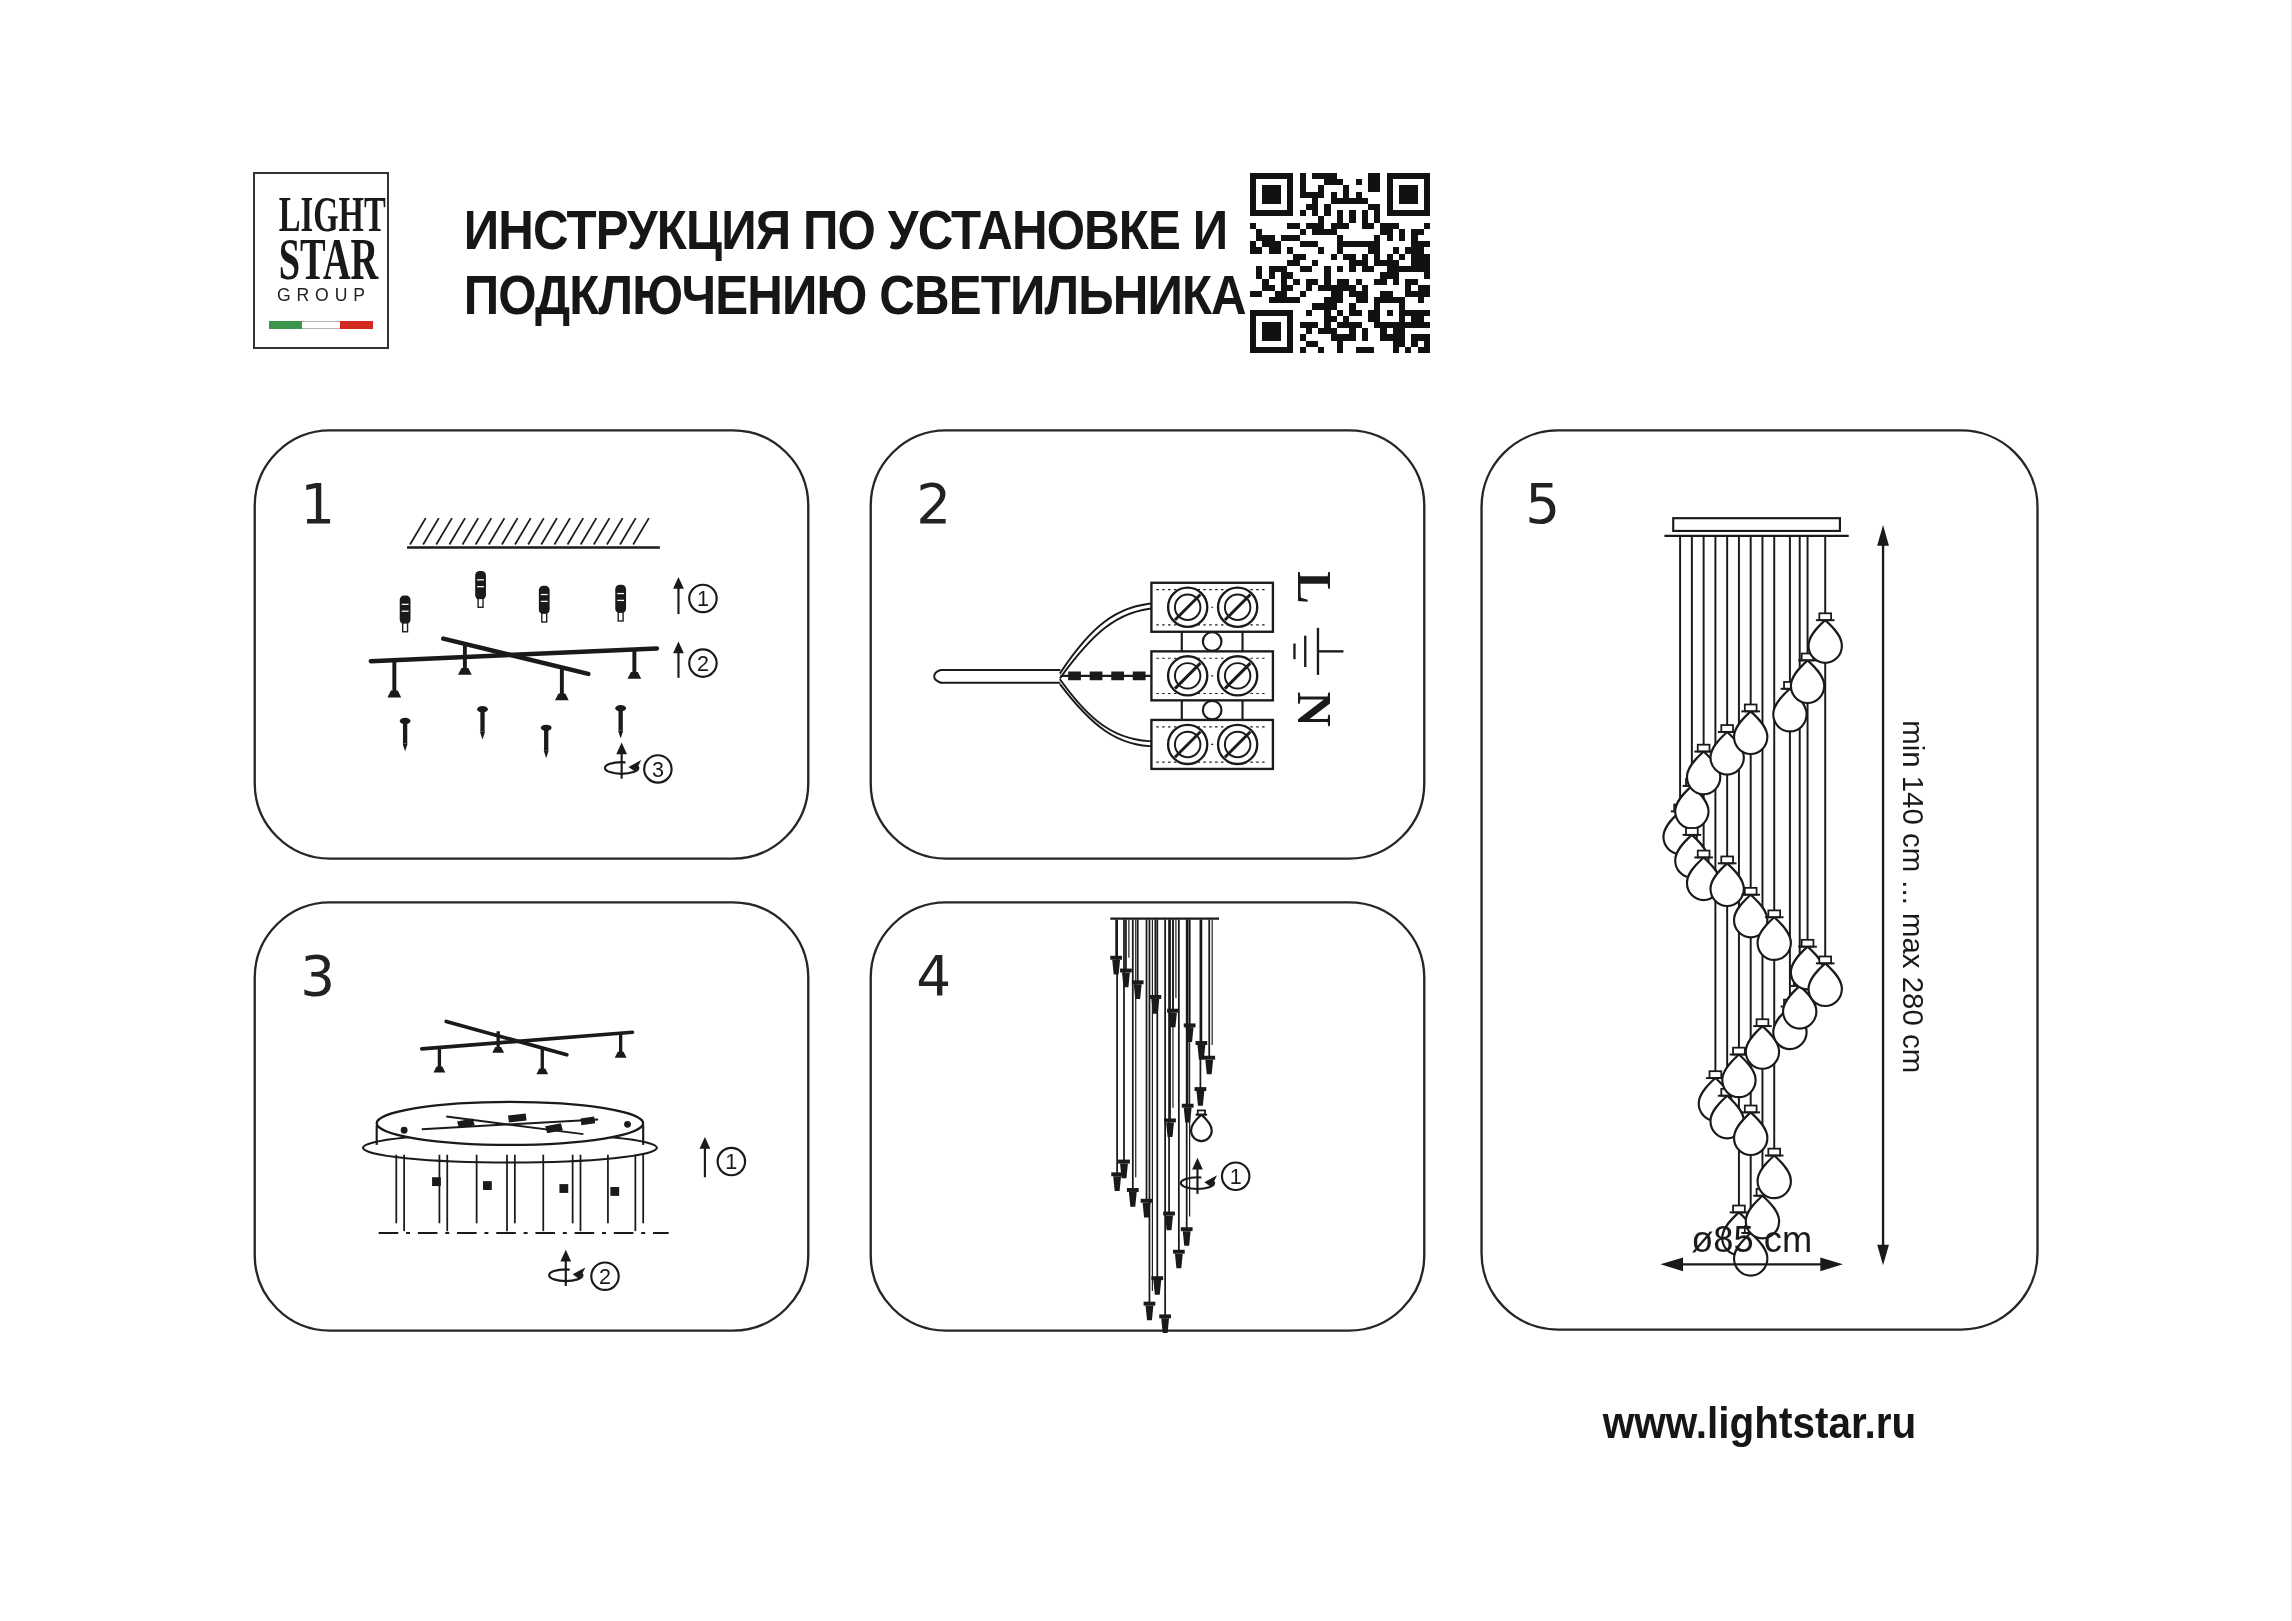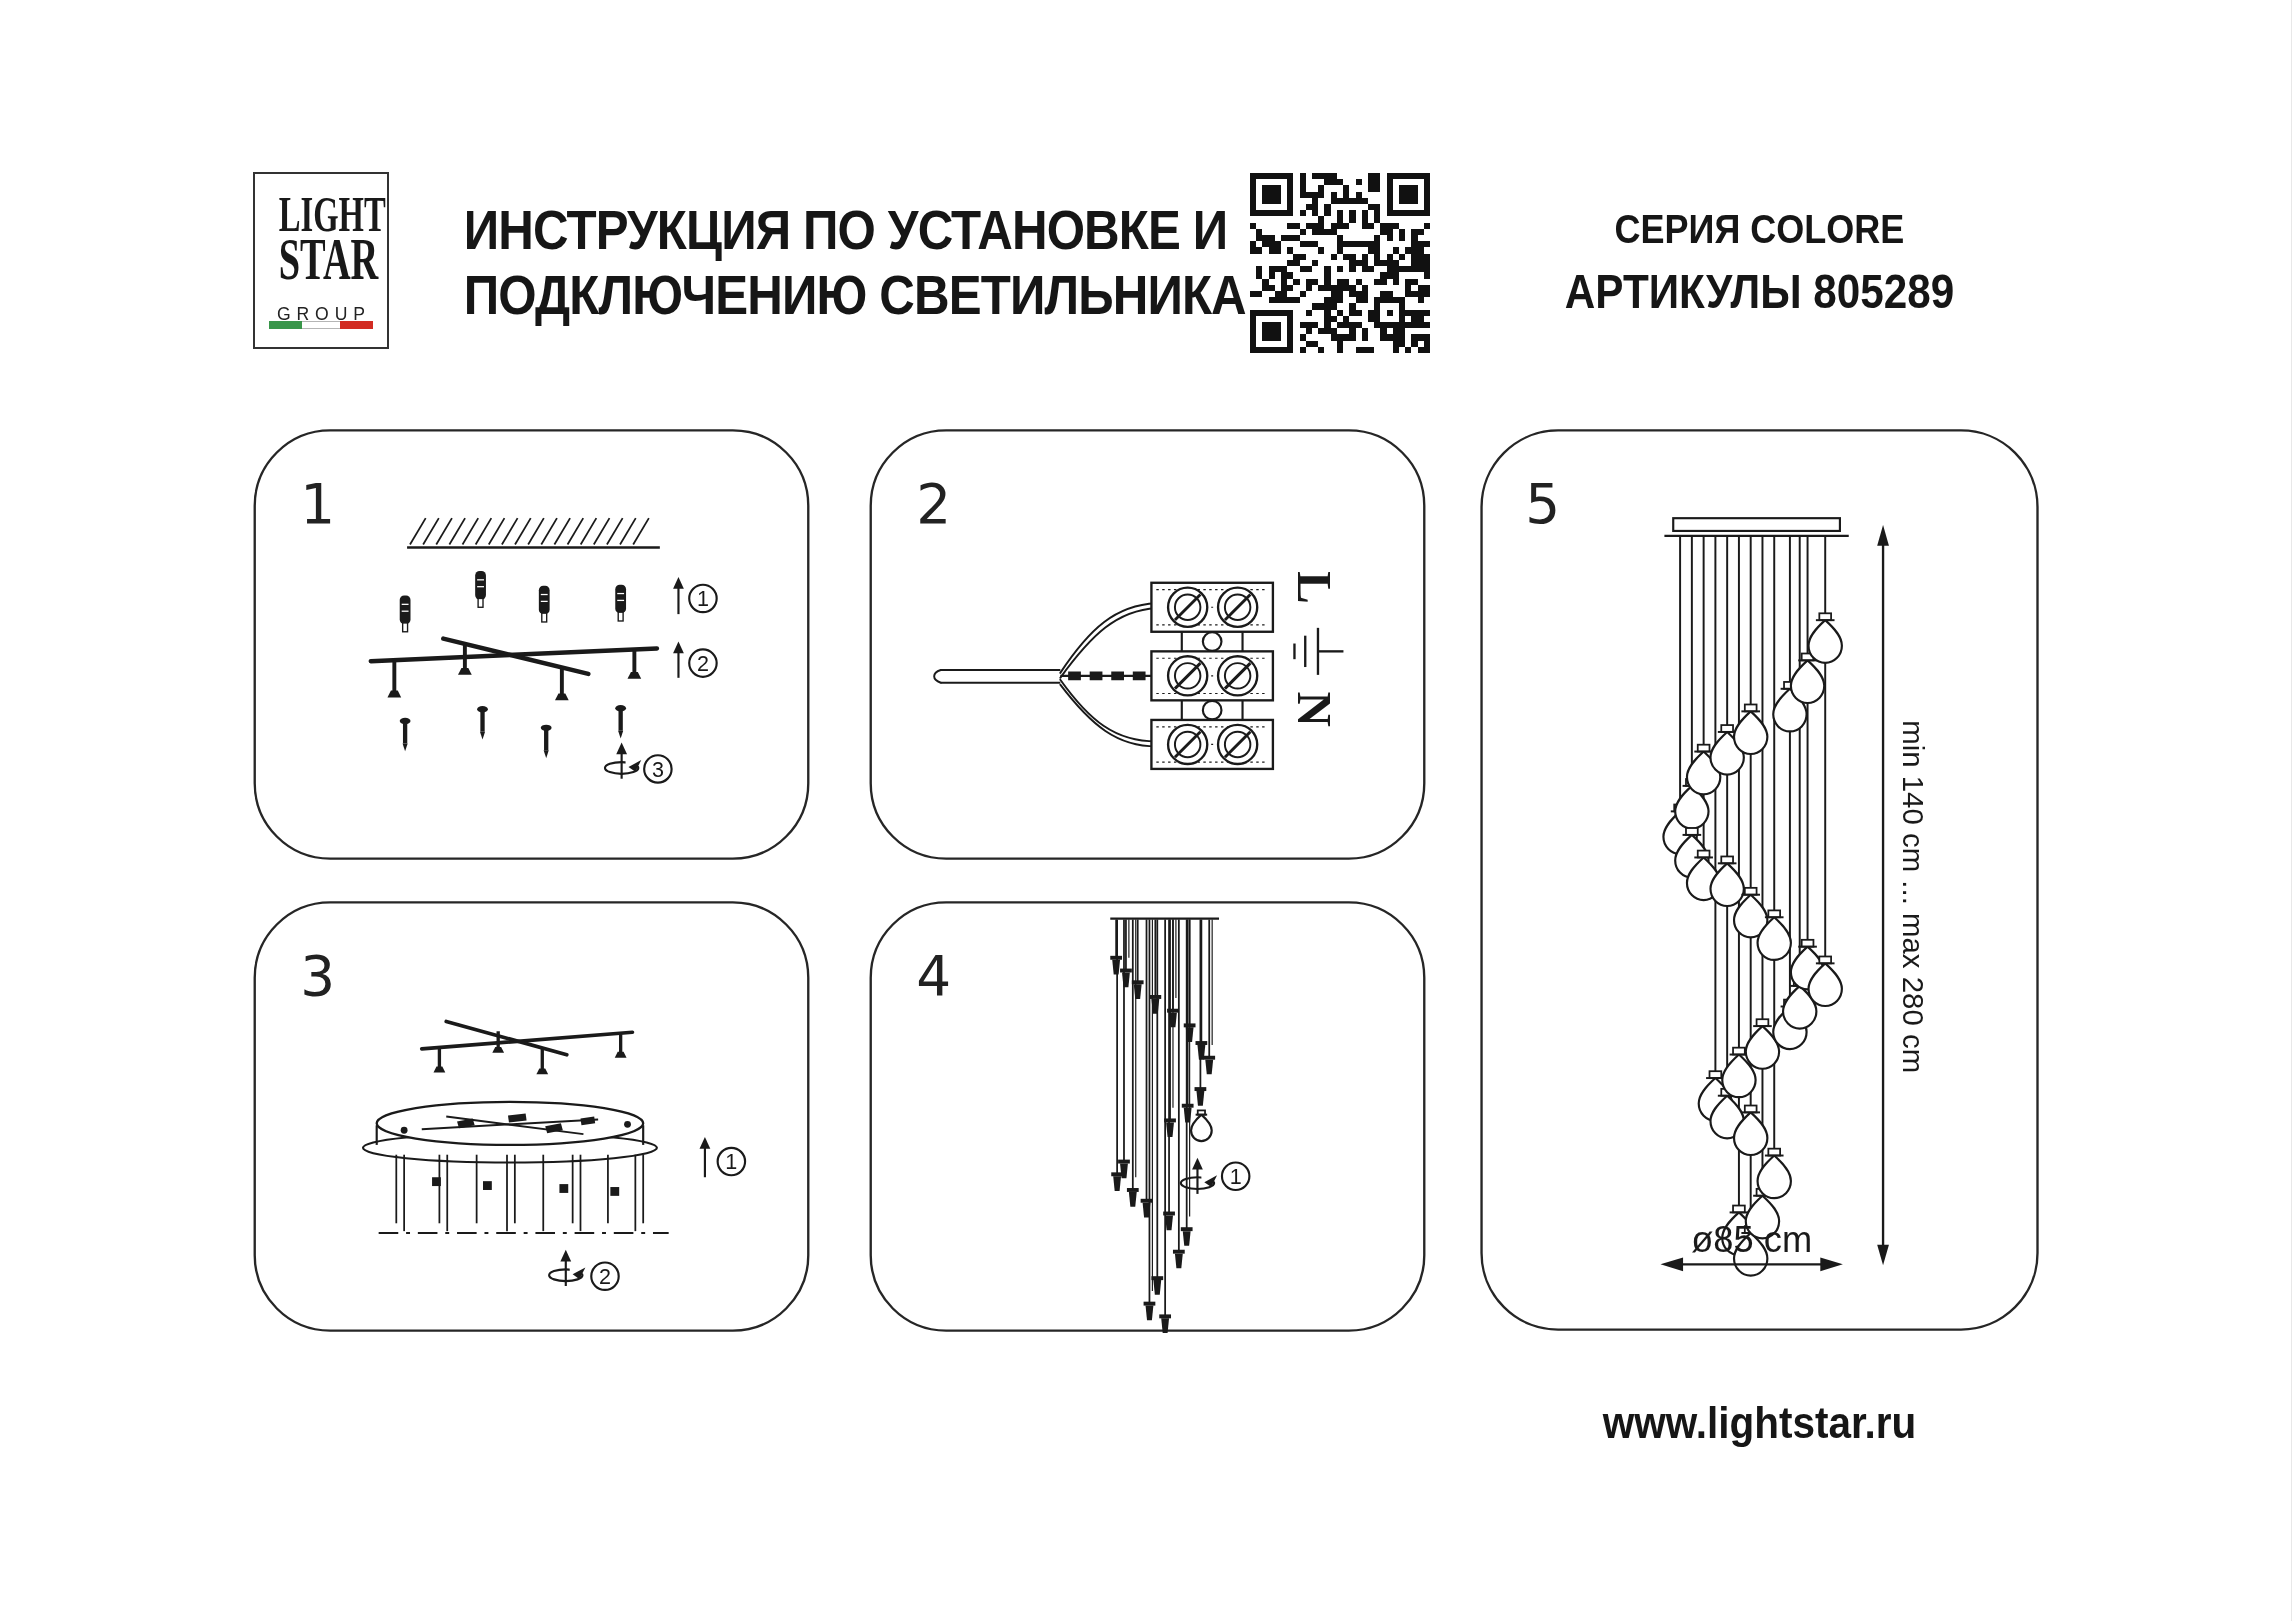--- a/index.html
+++ b/index.html
@@ -6,21 +6,21 @@
   .page{position:relative;width:2291px;height:1621px;background:#ffffff;overflow:hidden;
         font-family:"Liberation Sans",sans-serif;color:#111;}
   svg{position:absolute;overflow:visible;}
   svg text{font-family:"Liberation Sans",sans-serif;fill:#1a1a1a;}
 
   
   .logo{position:absolute;left:253px;top:172px;width:136px;height:177px;border:2px solid #333;
         box-sizing:border-box;text-align:center;font-family:"Liberation Serif",serif;color:#191919;}
   .logo-light{margin-top:19.6px;font-size:51px;font-weight:bold;line-height:.82;transform:scaleX(.64);}
   .logo-star{font-size:60px;font-weight:bold;line-height:.80;transform:scaleX(.64);}
-  .logo-group{margin-top:21px;font-size:17.6px;letter-spacing:5.9px;padding-left:5.9px;color:#222;
+  .logo-group{margin-top:2px;font-size:17.6px;letter-spacing:5.9px;padding-left:5.9px;color:#222;
         font-family:"Liberation Sans",sans-serif;}
   .logo-flag{position:absolute;left:50%;transform:translateX(-50%);bottom:17.6px;width:104px;height:8.8px;display:flex;}
   .fg{flex:1;}
   .fw{flex:1.12;background:#fff;border-top:1.5px solid #b5b5b5;border-bottom:1.5px solid #b5b5b5;box-sizing:border-box;}
   .fr{flex:1;}
 
   .title{position:absolute;left:412px;top:198px;width:863px;text-align:center;
          font-weight:bold;font-size:56px;line-height:1.16;letter-spacing:-1px;color:#161616;}
   .tline{display:block;transform:scaleX(.88);white-space:nowrap;}
 
@@ -385,24 +385,20 @@
       <rect x="23" y="1" width="5" height="5" fill="#fff"></rect>
       <rect x="24" y="2" width="3" height="3" fill="#111"></rect>
       <rect x="0" y="22" width="7" height="7" fill="#111"></rect>
       <rect x="1" y="23" width="5" height="5" fill="#fff"></rect>
       <rect x="2" y="24" width="3" height="3" fill="#111"></rect>
       <rect x="20" y="20" width="5" height="5" fill="#111"></rect>
       <rect x="21" y="21" width="3" height="3" fill="#fff"></rect>
       <rect x="22" y="22" width="1" height="1" fill="#111"></rect>
     </svg>
 
-  <div class="product">
-    <div class="series">СЕРИЯ COLORE</div>
-    <div class="articles">АРТИКУЛЫ 805289</div>
-  </div>
 
   <svg id="p1" style="left:251px;top:427px" width="561" height="435" viewBox="256 436 572 444">
     <rect class="pborder" x="259.5" y="439.5" width="565" height="437" rx="77"></rect>
     <text class="stepnum" x="306" y="534">1</text>
     <g id="p1-art">
         <line x1="418" y1="556" x2="434" y2="529" stroke="#1a1a1a" stroke-width="1.8"></line>
         <line x1="431.4" y1="556" x2="447.4" y2="529" stroke="#1a1a1a" stroke-width="1.8"></line>
         <line x1="444.79999999999995" y1="556" x2="460.79999999999995" y2="529" stroke="#1a1a1a" stroke-width="1.8"></line>
         <line x1="458.19999999999993" y1="556" x2="474.19999999999993" y2="529" stroke="#1a1a1a" stroke-width="1.8"></line>
         <line x1="471.5999999999999" y1="556" x2="487.5999999999999" y2="529" stroke="#1a1a1a" stroke-width="1.8"></line>

